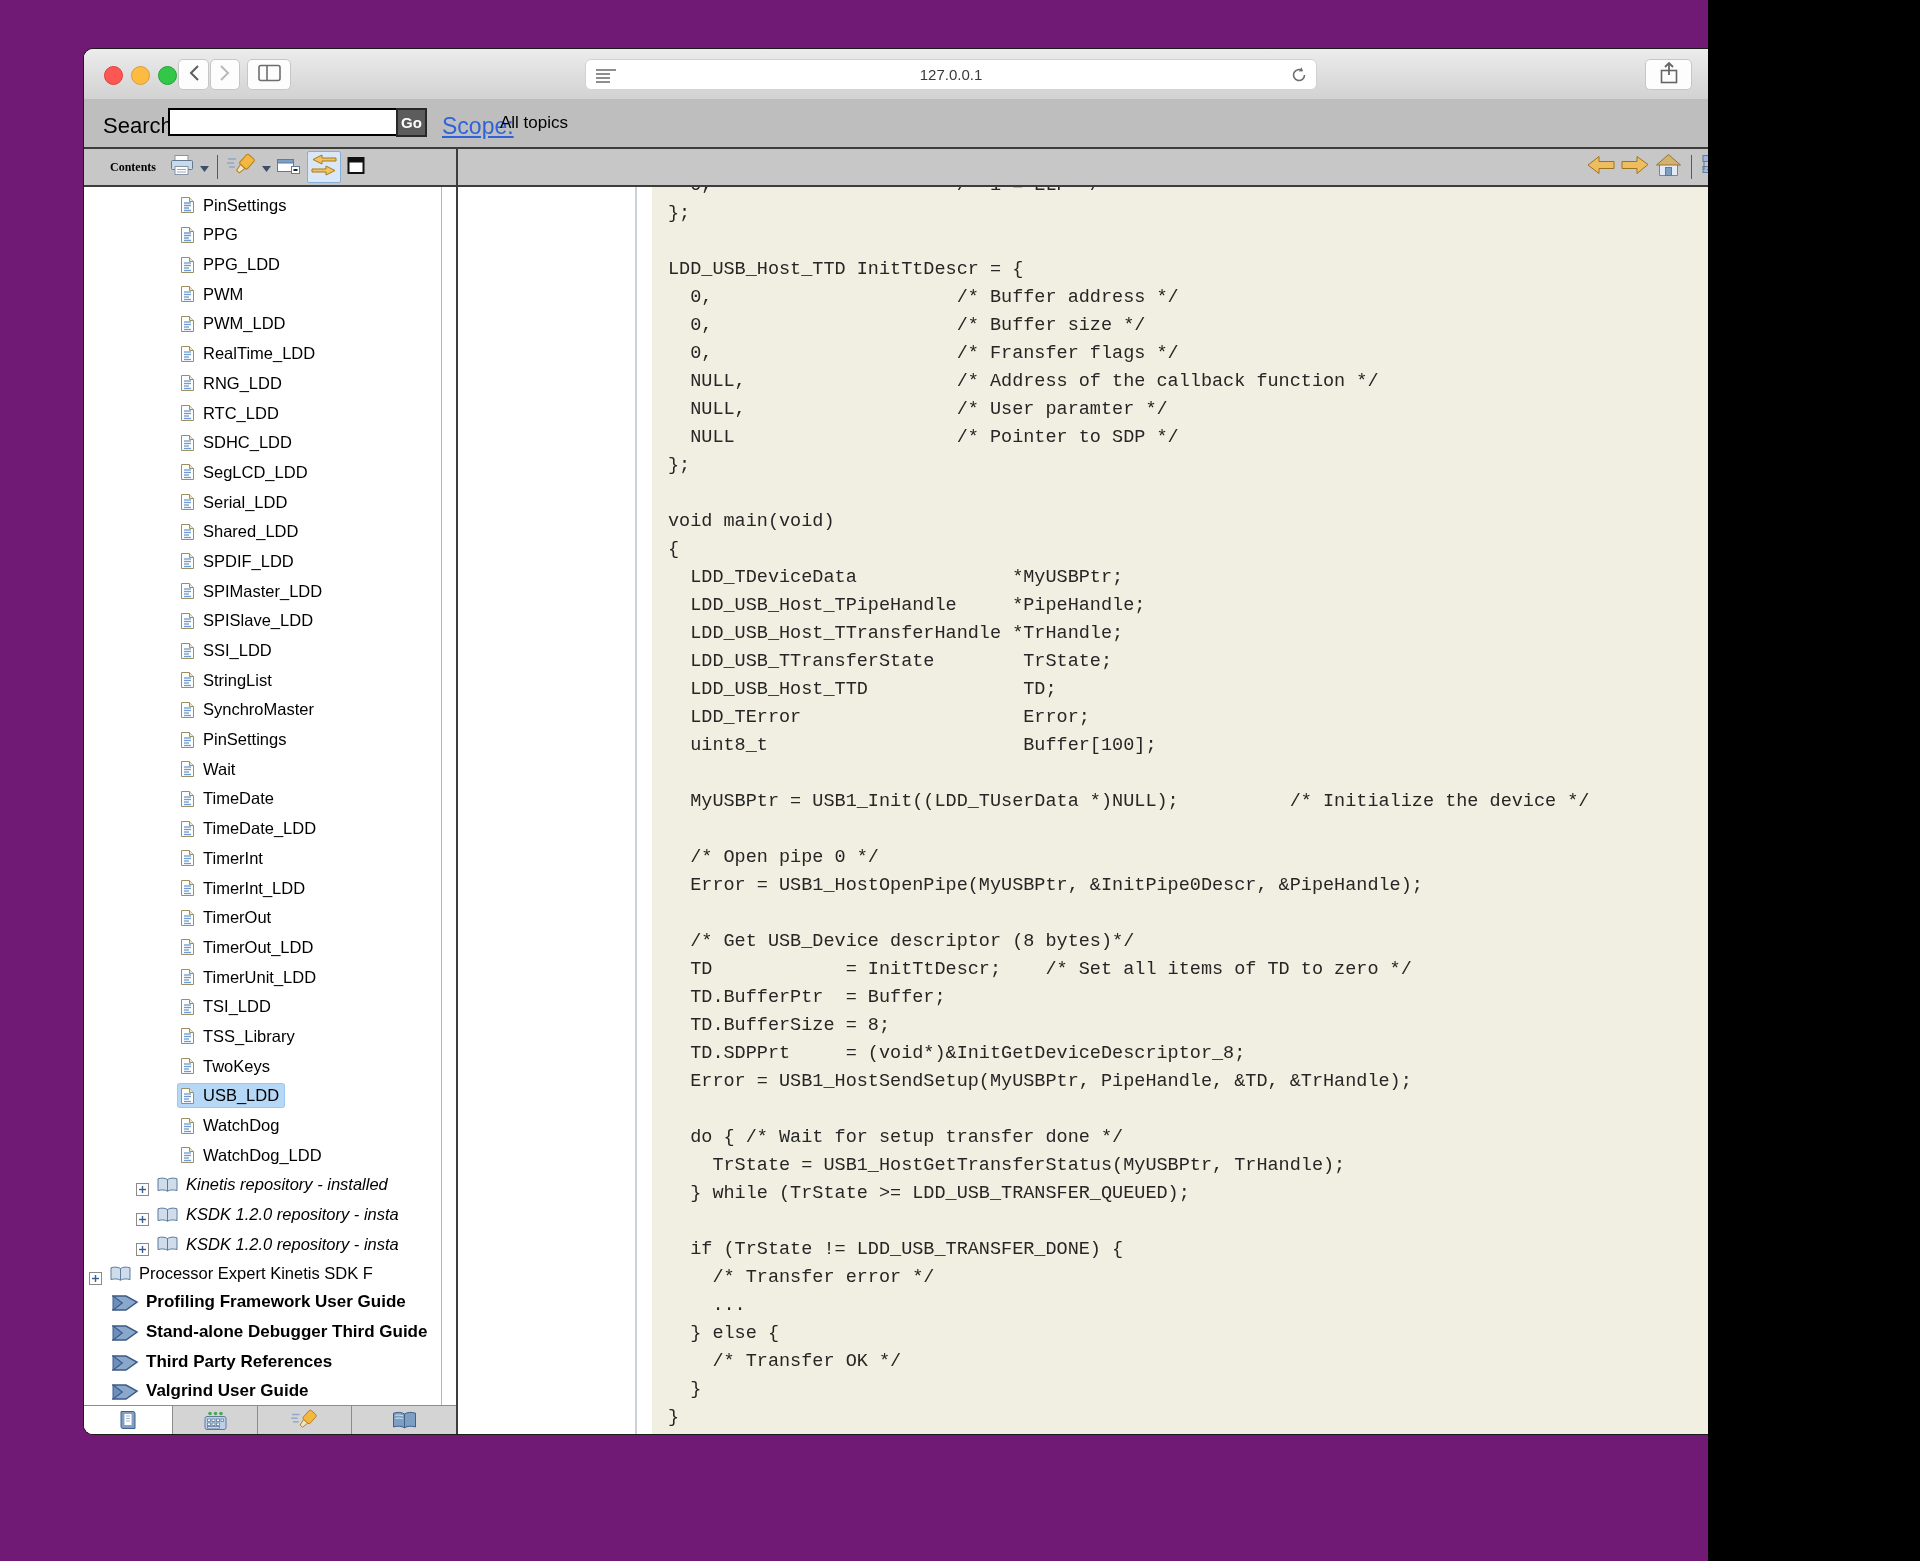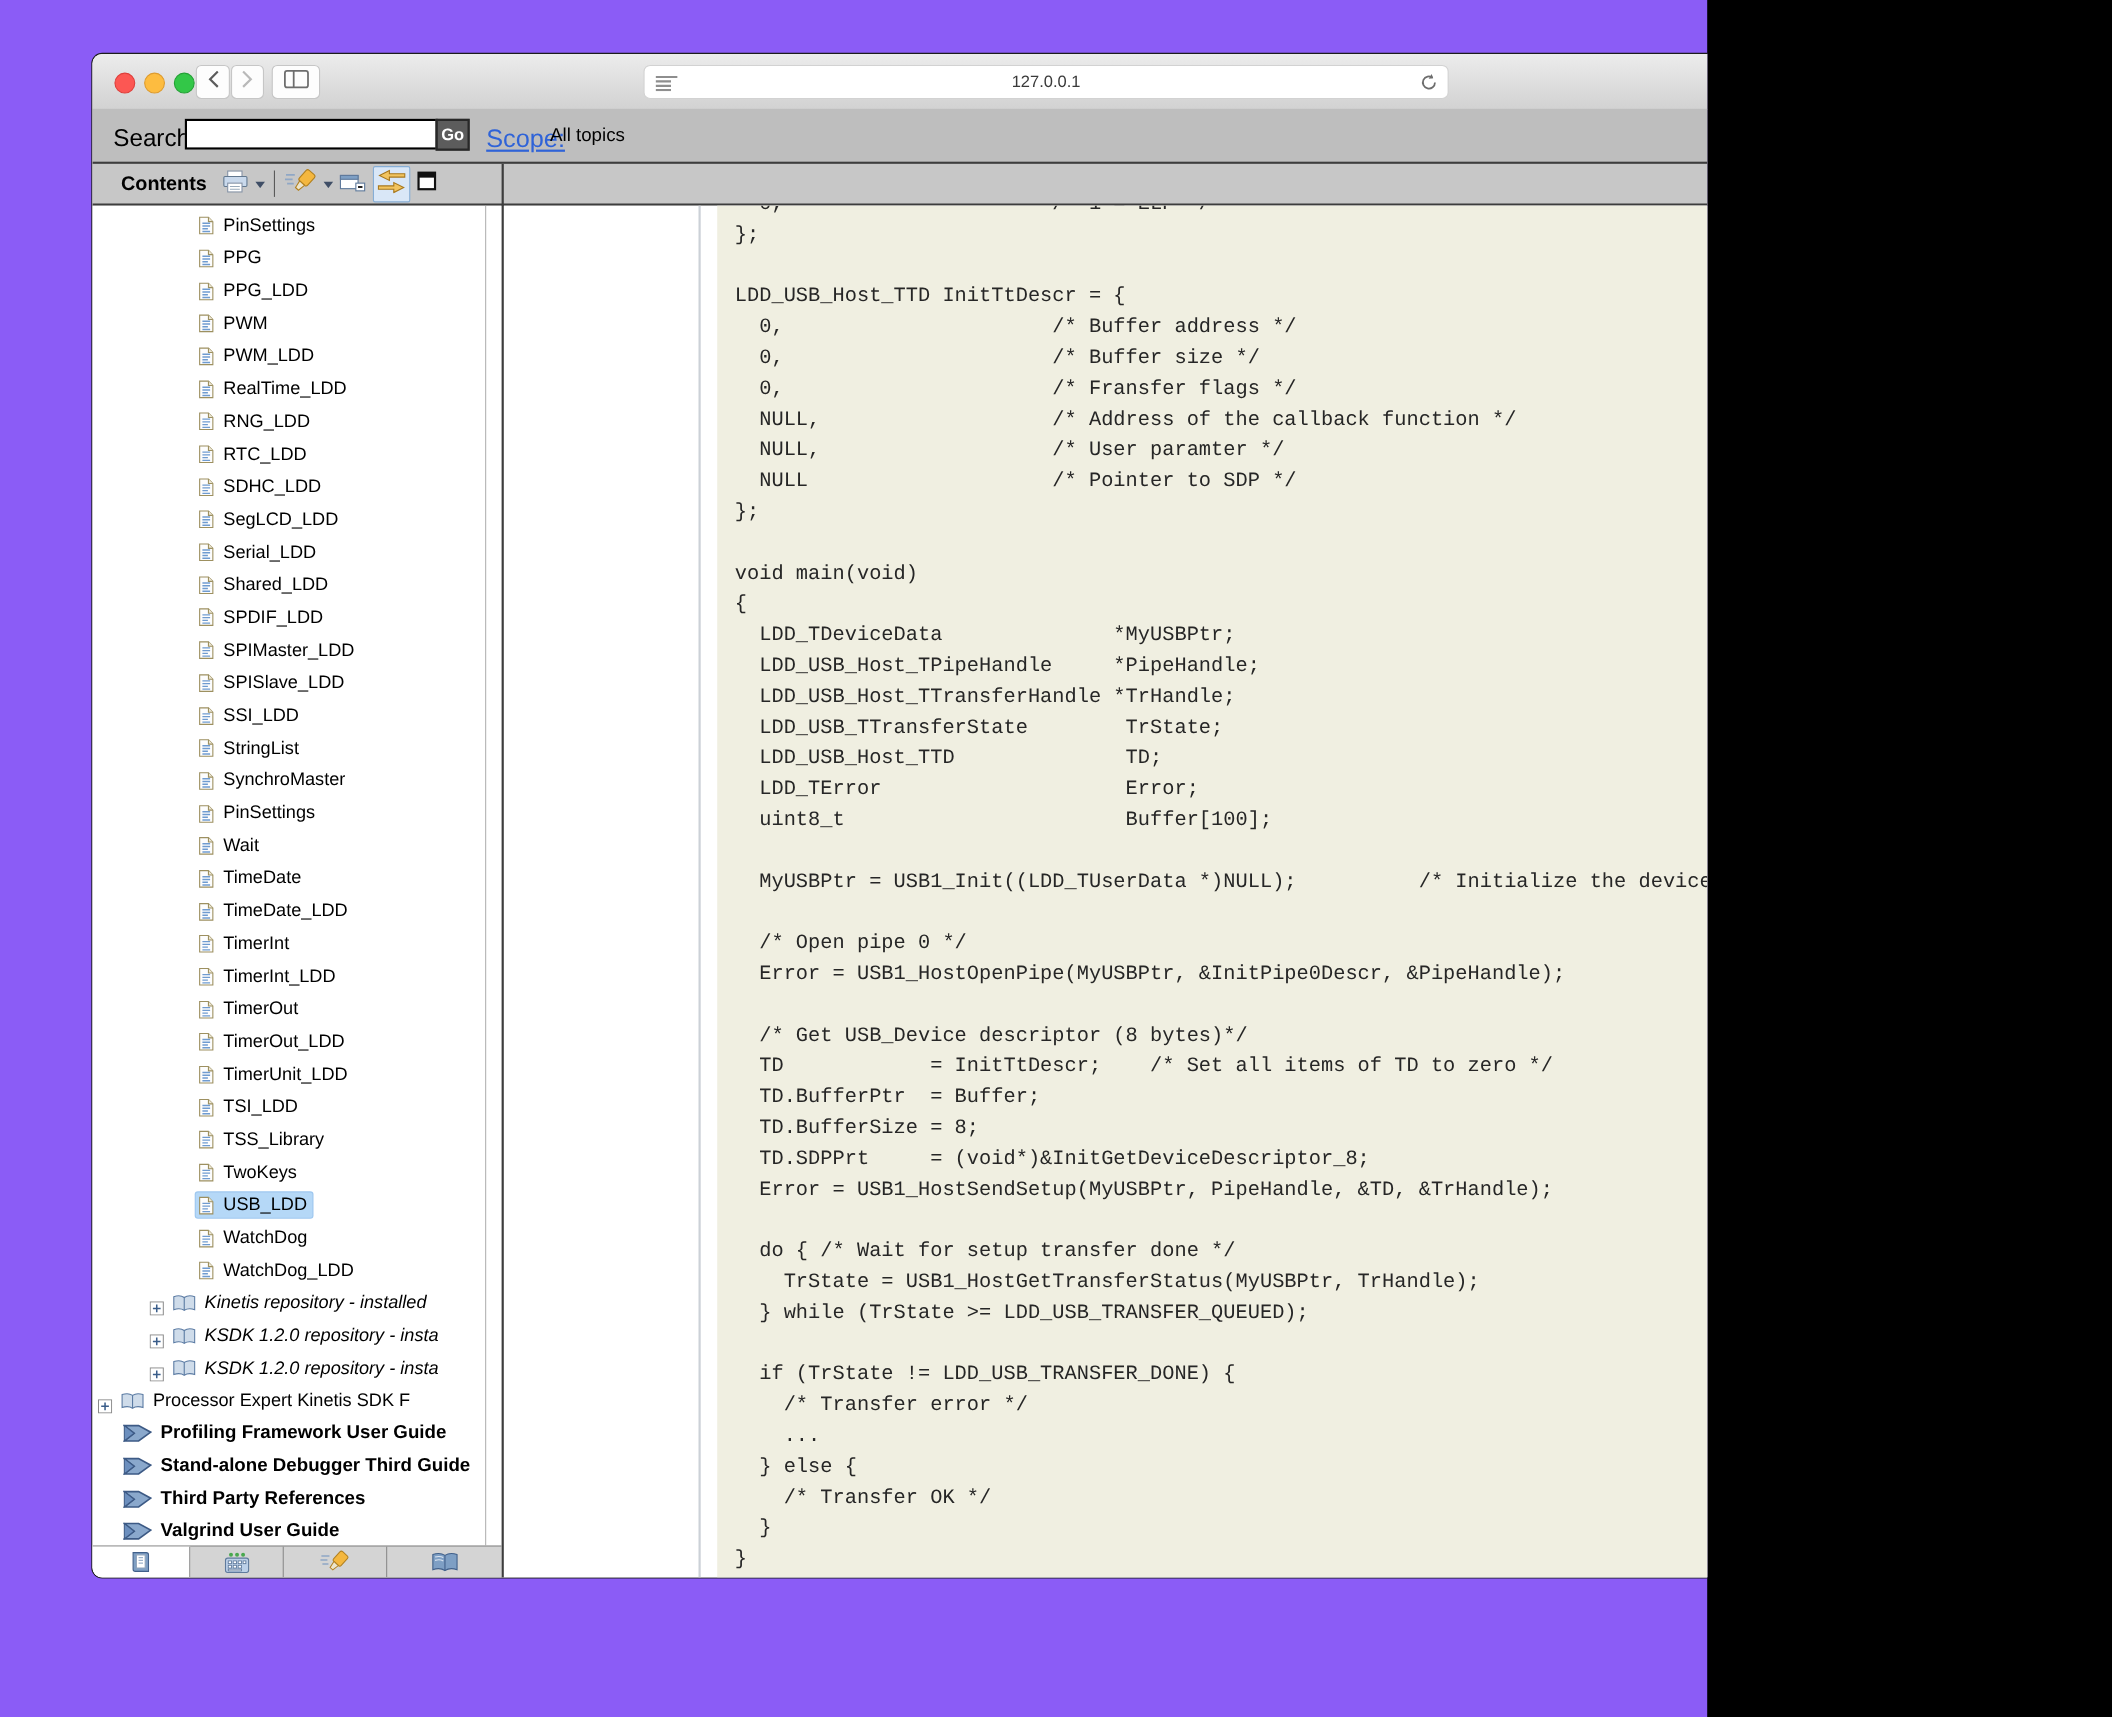--- a/index.html
+++ b/index.html
@@ -1,16 +1,16 @@
 <!DOCTYPE html>
 <html><head>
 <meta charset="utf-8">
 <style>
   html,body{margin:0;padding:0;background:#000;}
-  .stage{position:relative;width:1552px;height:1561px;background:#8b5cf6;overflow:hidden;
+  .stage{position:relative;width:1708px;height:1561px;background:#701a75;overflow:hidden;
          font-family:"Liberation Sans",sans-serif;}
   .window{position:absolute;left:84px;top:49px;width:1748px;height:1385px;background:#fff;
           border-radius:9px;overflow:hidden;box-shadow:0 0 0 1px #1c1c1c;}
 
   
   .titlebar{position:absolute;left:0;top:0;right:0;height:50px;
             background:linear-gradient(#ececec,#d2d2d2);border-bottom:1px solid #9f9f9f;}
   .tl{position:absolute;top:17px;width:17px;height:17px;border-radius:50%;}
   .tl.red{left:20px;background:#fc5753;border:1px solid #df3e3a;}
   .tl.yel{left:47px;background:#fdbc40;border:1px solid #de9b2d;}
@@ -42,21 +42,21 @@
         display:flex;align-items:center;justify-content:center;box-sizing:border-box;}
   .s-scope{position:absolute;left:358px;top:14px;font-size:23px;color:#2f63d8;text-decoration:underline;}
   .s-topics{position:absolute;left:416px;top:14px;font-size:17px;color:#000;}
 
   
   .toolbarrow{position:absolute;left:0;top:100px;right:0;height:36px;background:#c7c7c7;
               border-bottom:2px solid #3d3d3d;}
   .toolbarrow .tb{position:absolute;top:0;height:36px;display:flex;align-items:center;}
   .tbtn{display:flex;align-items:center;justify-content:center;margin:0 3px;cursor:default;}
   .tsep{width:1px;height:24px;background:#5a5a5a;margin:0 6px;}
-  .toc-title{font-weight:bold;font-size:18px;color:#000;margin:0 10px 0 26px;}
+  .toc-title{font-weight:bold;font-size:12px;color:#000;margin:0 10px 0 26px;font-family:Liberation Serif, serif;}
   .hl-btn{background:#d9e7f7;border:1px solid #86aed6;border-radius:2px;padding:2px 3px;}
   .caret{margin:0 2px;}
 
   
   .sidebar{position:absolute;left:0;top:138px;width:372px;bottom:0;background:#fff;overflow:hidden;}
   .framediv{position:absolute;left:372px;top:100px;width:2px;bottom:0;background:#3d3d3d;z-index:5;}
   .tree{position:absolute;left:0;top:0;right:14px;bottom:29px;border-right:1px solid #b3b3b3;overflow:hidden;}
   .trow{display:flex;align-items:flex-end;height:29.7px;white-space:nowrap;}
   .t-doc{padding-left:94px;}
   .t-book{padding-left:52px;font-style:italic;}

